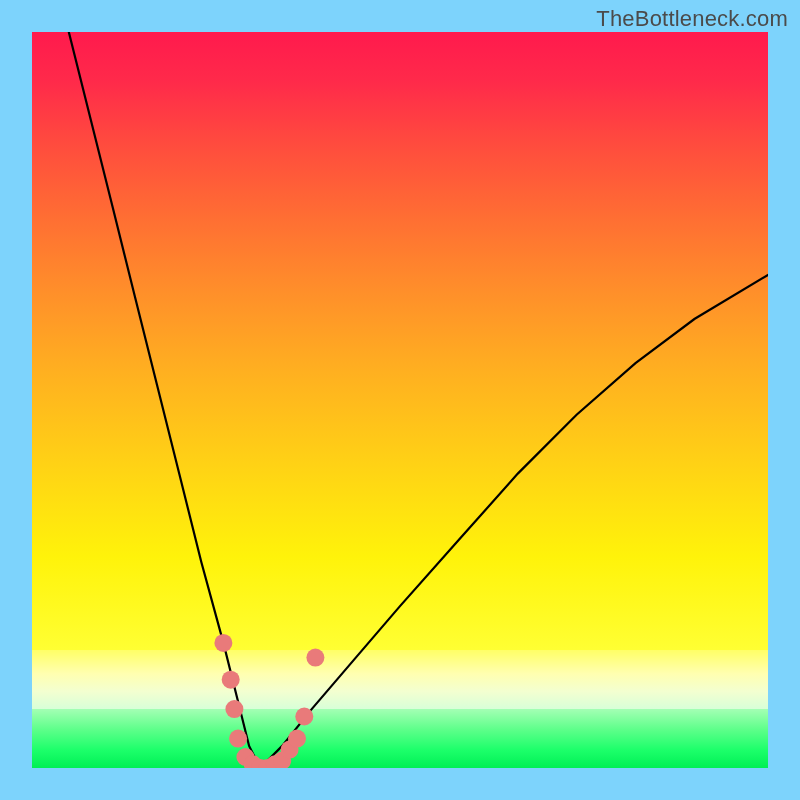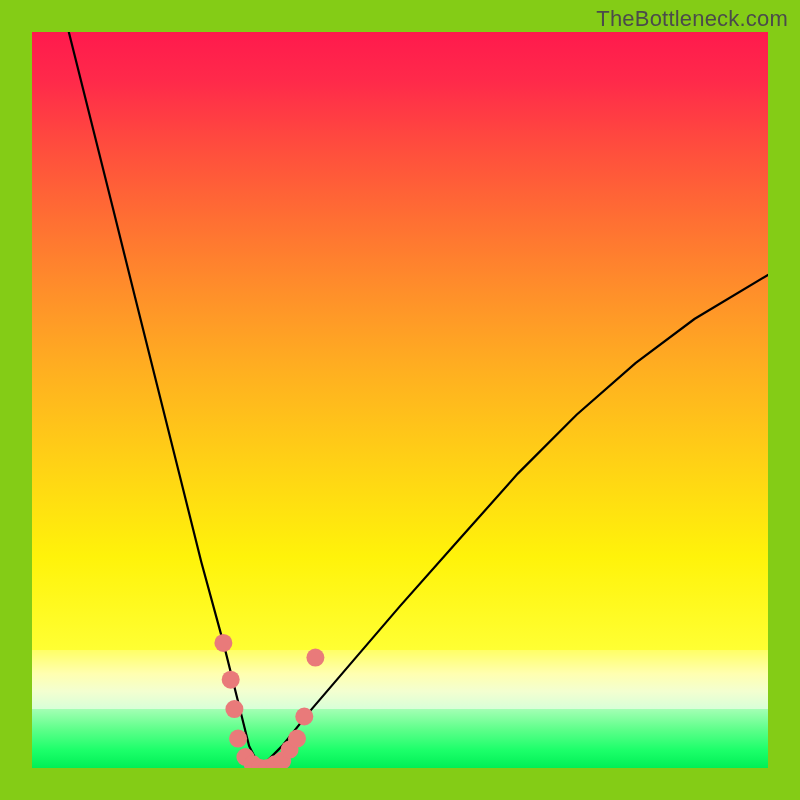--- a/index.html
+++ b/index.html
@@ -10,21 +10,21 @@
     overflow: hidden;
     background: #000;
     font-family: Arial, Helvetica, sans-serif;
   }
   .frame {
     position: absolute;
     top: 0;
     left: 0;
     width: 800px;
     height: 800px;
-    background: #84cc16;
+    background: #7dd3fc;
   }
   .plot {
     position: absolute;
     top: 32px;
     left: 32px;
     width: 736px;
     height: 736px;
     overflow: hidden;
   }
   .gradient {

